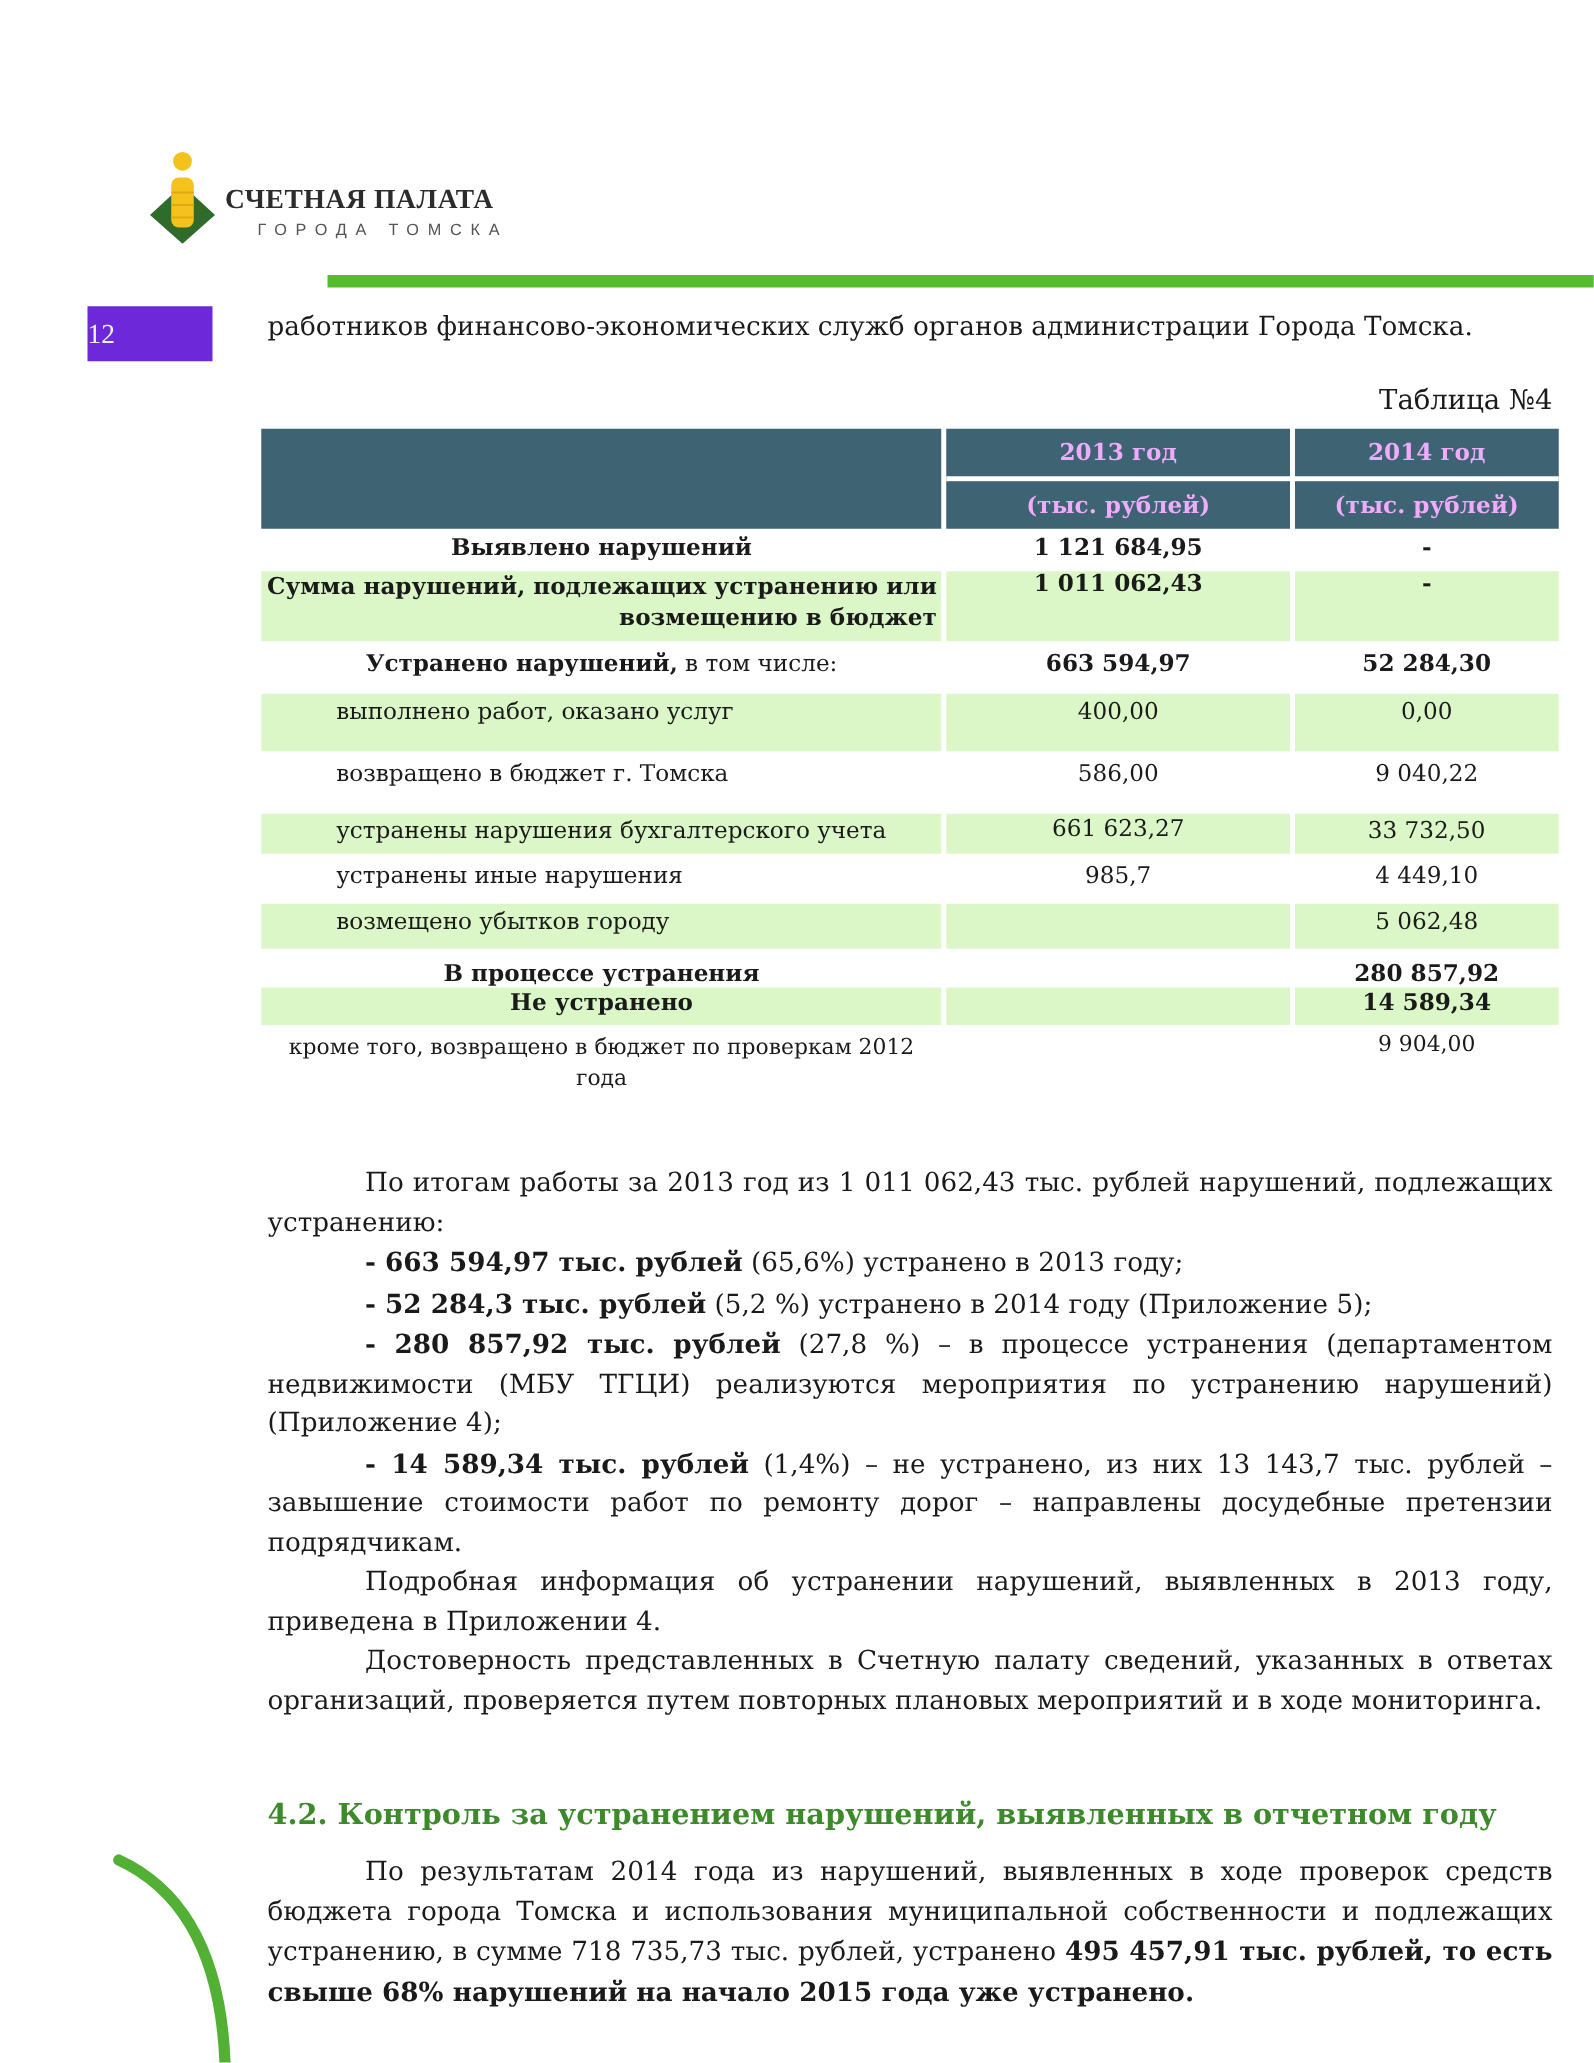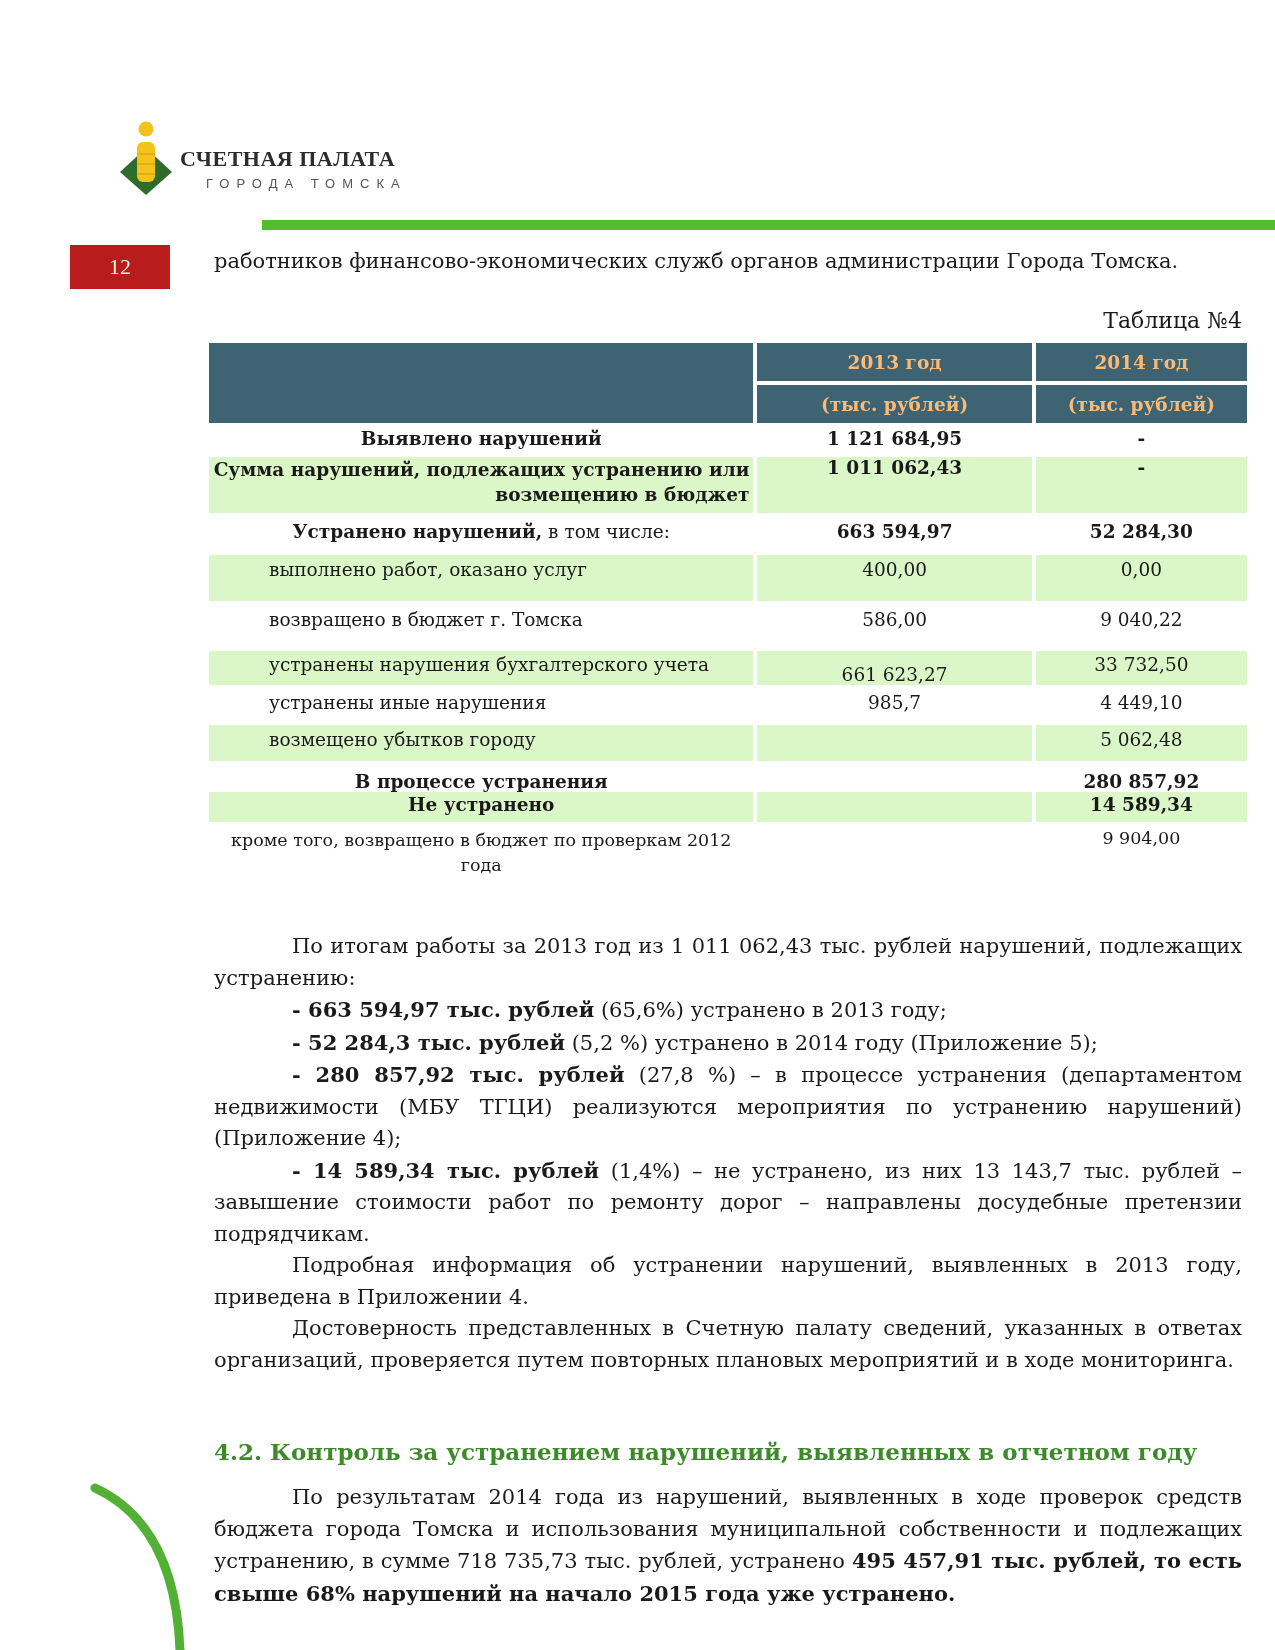--- a/index.html
+++ b/index.html
@@ -13,34 +13,34 @@
   .logo-title {
     position: absolute; left: 62px; top: 26px; font-size: 22px; font-weight: bold;
     letter-spacing: 0.5px; color: #2c2c2c; font-family: "Liberation Serif", serif; white-space: nowrap;
   }
   .logo-sub {
     position: absolute; left: 88px; top: 56px; font-size: 13px; letter-spacing: 7px; color: #555;
     font-family: "Liberation Sans", sans-serif; white-space: nowrap;
   }
   .top-rule { position: absolute; left: 262px; top: 220px; width: 1013px; height: 10px; background: #52bd2d; }
   .page-num {
-    position: absolute; left: 70px; top: 245px; width: 100px; height: 44px; background: #b91c1c;
-    color: #e9f7e2; font-size: 22px; text-align: center; line-height: 44px;
+    position: absolute; left: 70px; top: 245px; width: 100px; height: 44px; background: #6d28d9;
+    color: #e9f7e2; font-size: 22px; text-align: left; line-height: 44px;
     font-family: "Liberation Serif", serif;
   }
   .content { position: absolute; left: 214px; width: 1028px; }
   .p { font-size: 21px; line-height: 31.5px; text-align: justify; margin: 0; }
   .indent { text-indent: 78px; }
   .tcap { position: absolute; right: 33px; top: 308px; font-size: 22px; }
   table.t {
     position: absolute; left: 205px; top: 343px; width: 1046px; border-collapse: separate;
     border-spacing: 4px 0; table-layout: fixed; font-size: 18.5px;
   }
   table.t td { padding: 0 4px; vertical-align: top; text-align: center; }
-  .hd { background: #3e6473; color: #fdba74; font-weight: bold; height: 38px; vertical-align: middle !important; border-bottom: 4px solid #fff; }
+  .hd { background: #3e6473; color: #f0abfc; font-weight: bold; height: 38px; vertical-align: middle !important; border-bottom: 4px solid #fff; }
   .g { background: #dbf7c8; }
   .b { font-weight: bold; }
   .lbl-ind { text-align: left !important; padding-left: 60px !important; }
   .h2 {
     position: absolute; left: 214px; top: 1438px; font-size: 23px; font-weight: bold; color: #3d8a2b;
   }
   .arc { position: absolute; left: 0; top: 1480px; width: 220px; height: 170px; }
 </style>
 </head>
 <body>
@@ -104,21 +104,21 @@
     <td class="g" style="padding-top:4px;">400,00</td>
     <td class="g" style="padding-top:4px;">0,00</td>
   </tr>
   <tr style="height:50px;">
     <td class="lbl-ind" style="padding-top:8px;">возвращено в бюджет г. Томска</td>
     <td style="padding-top:8px;">586,00</td>
     <td style="padding-top:8px;">9 040,22</td>
   </tr>
   <tr style="height:32px;">
     <td class="g lbl-ind" style="padding-top:3px;">устранены нарушения бухгалтерского учета</td>
-    <td class="g" style="padding-top:13px;">661 623,27</td>
+    <td class="g" style="padding-top:2px;">661 623,27</td>
     <td class="g" style="padding-top:3px;">33 732,50</td>
   </tr>
   <tr style="height:40px;">
     <td class="lbl-ind" style="padding-top:7px;">устранены иные нарушения</td>
     <td style="padding-top:7px;">985,7</td>
     <td style="padding-top:7px;">4 449,10</td>
   </tr>
   <tr style="height:36px;">
     <td class="g lbl-ind" style="padding-top:4px;">возмещено убытков городу</td>
     <td class="g"></td>

